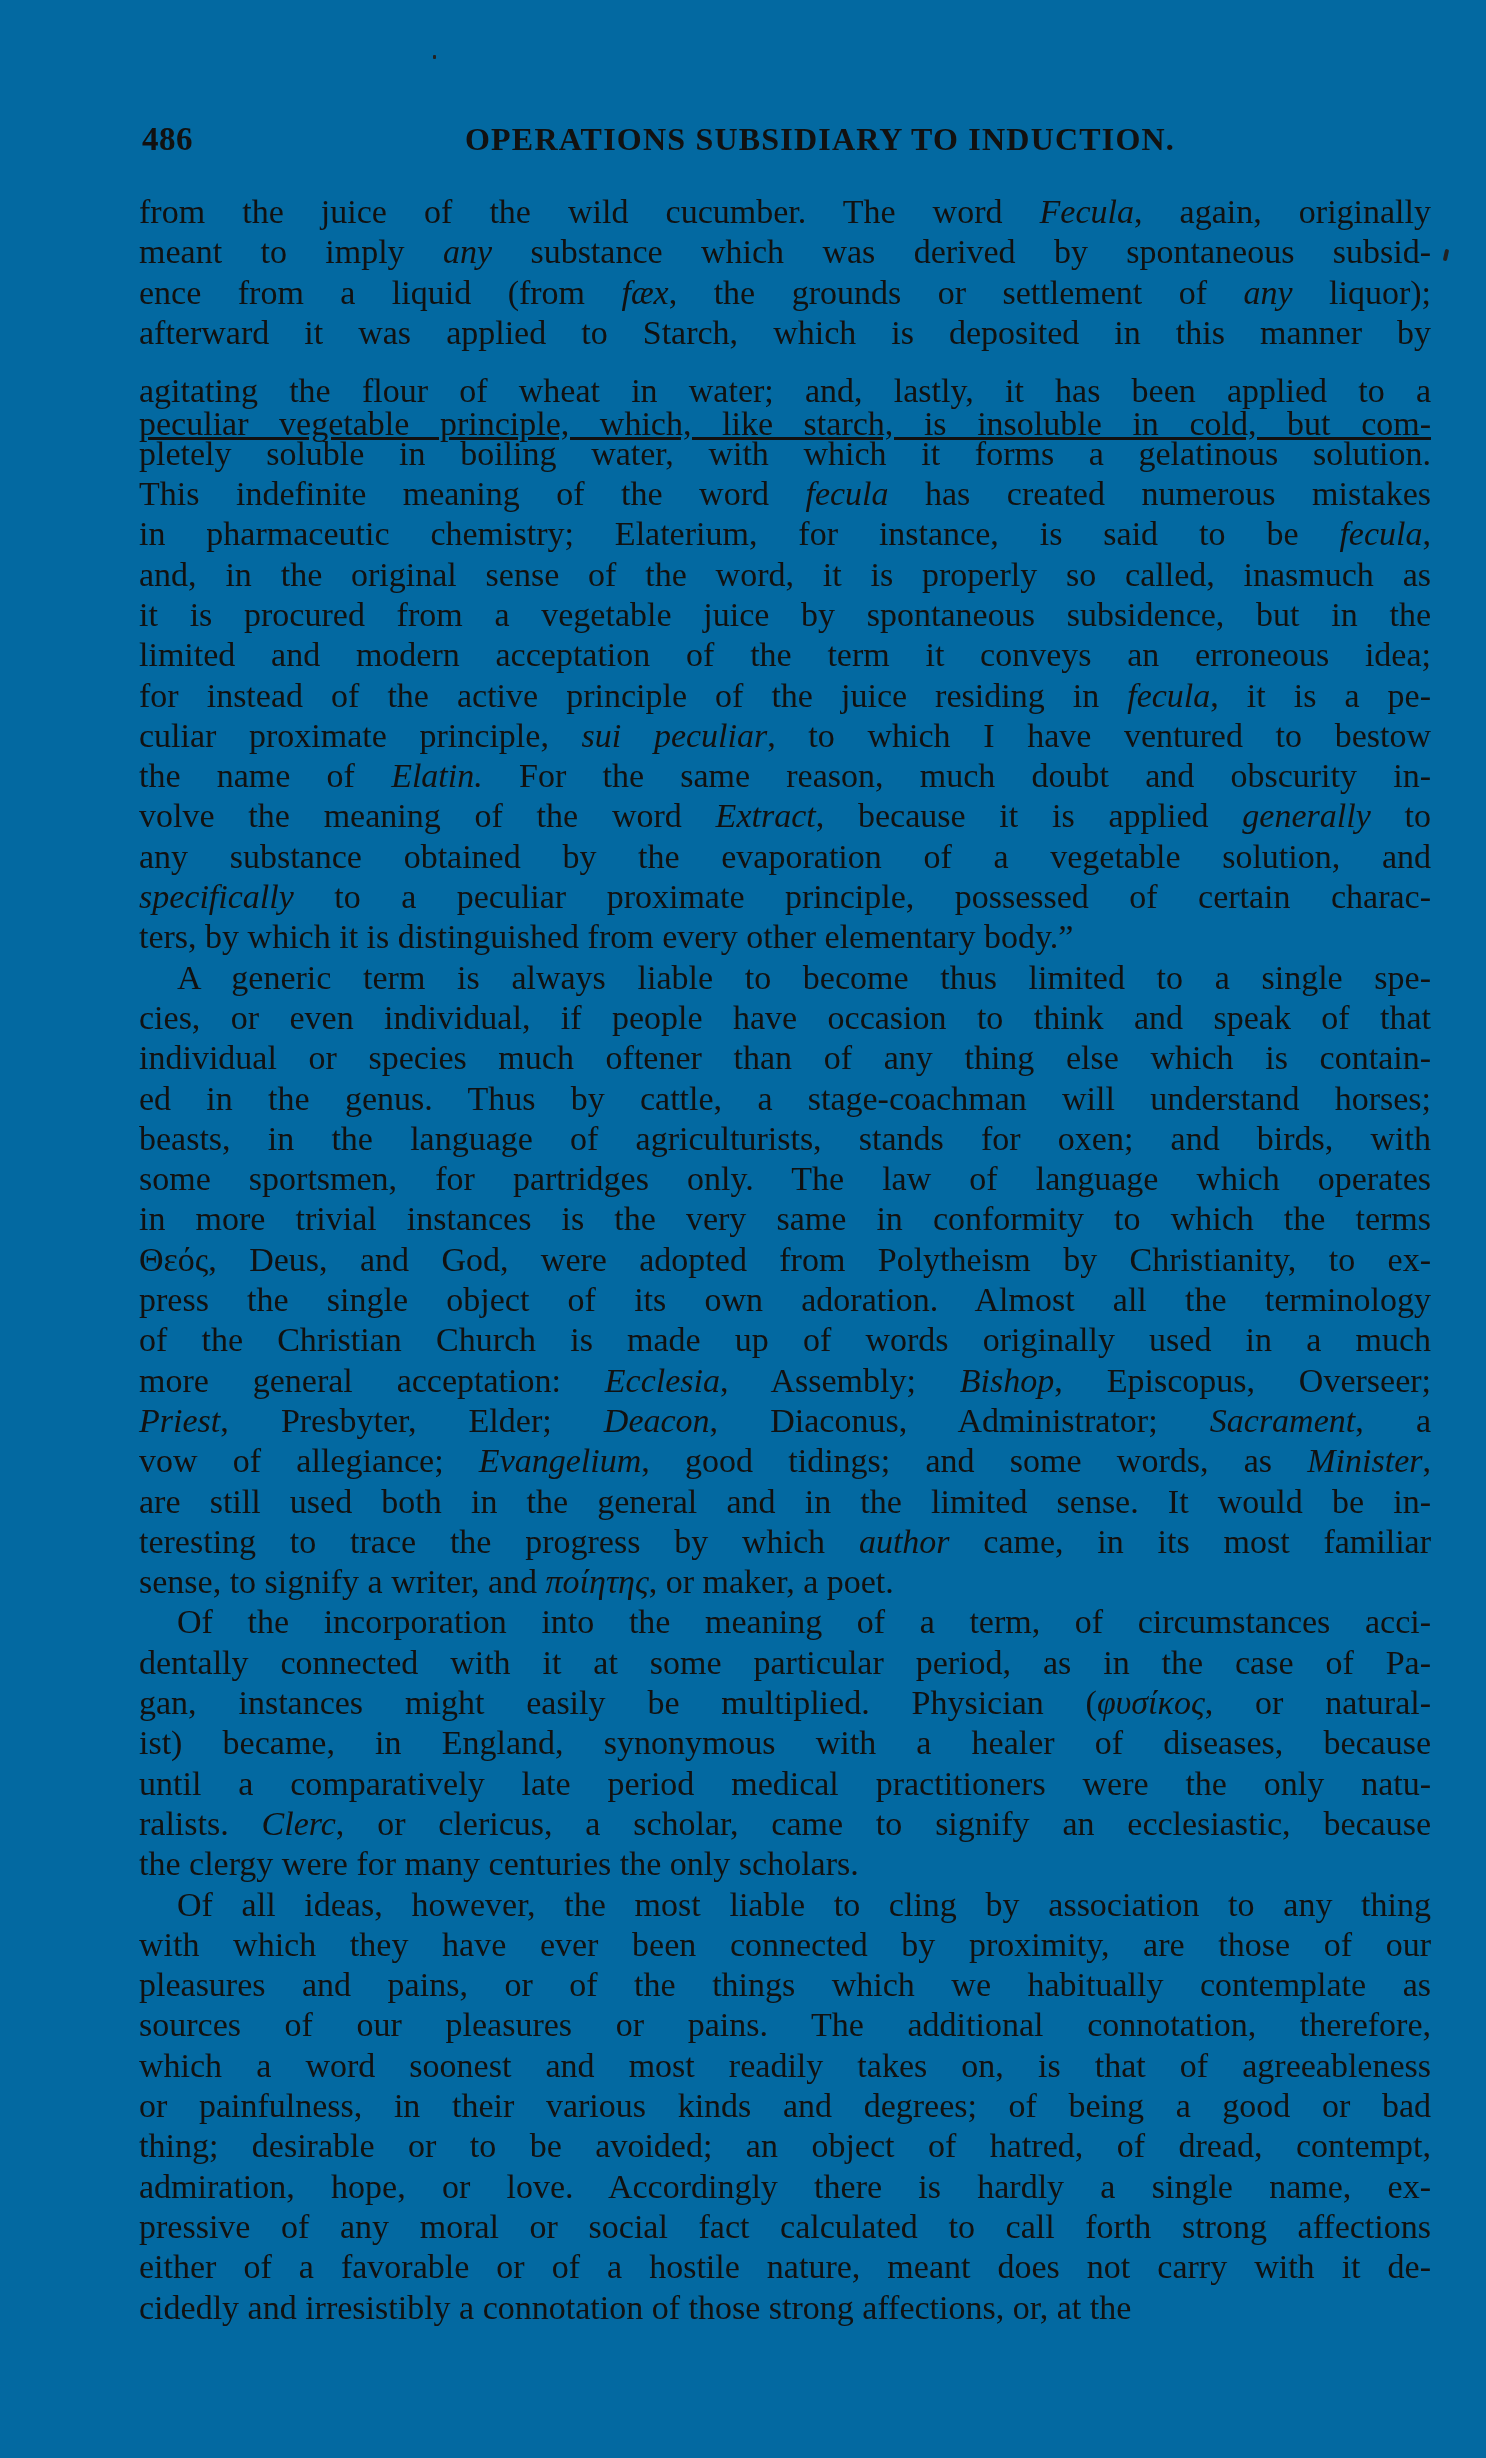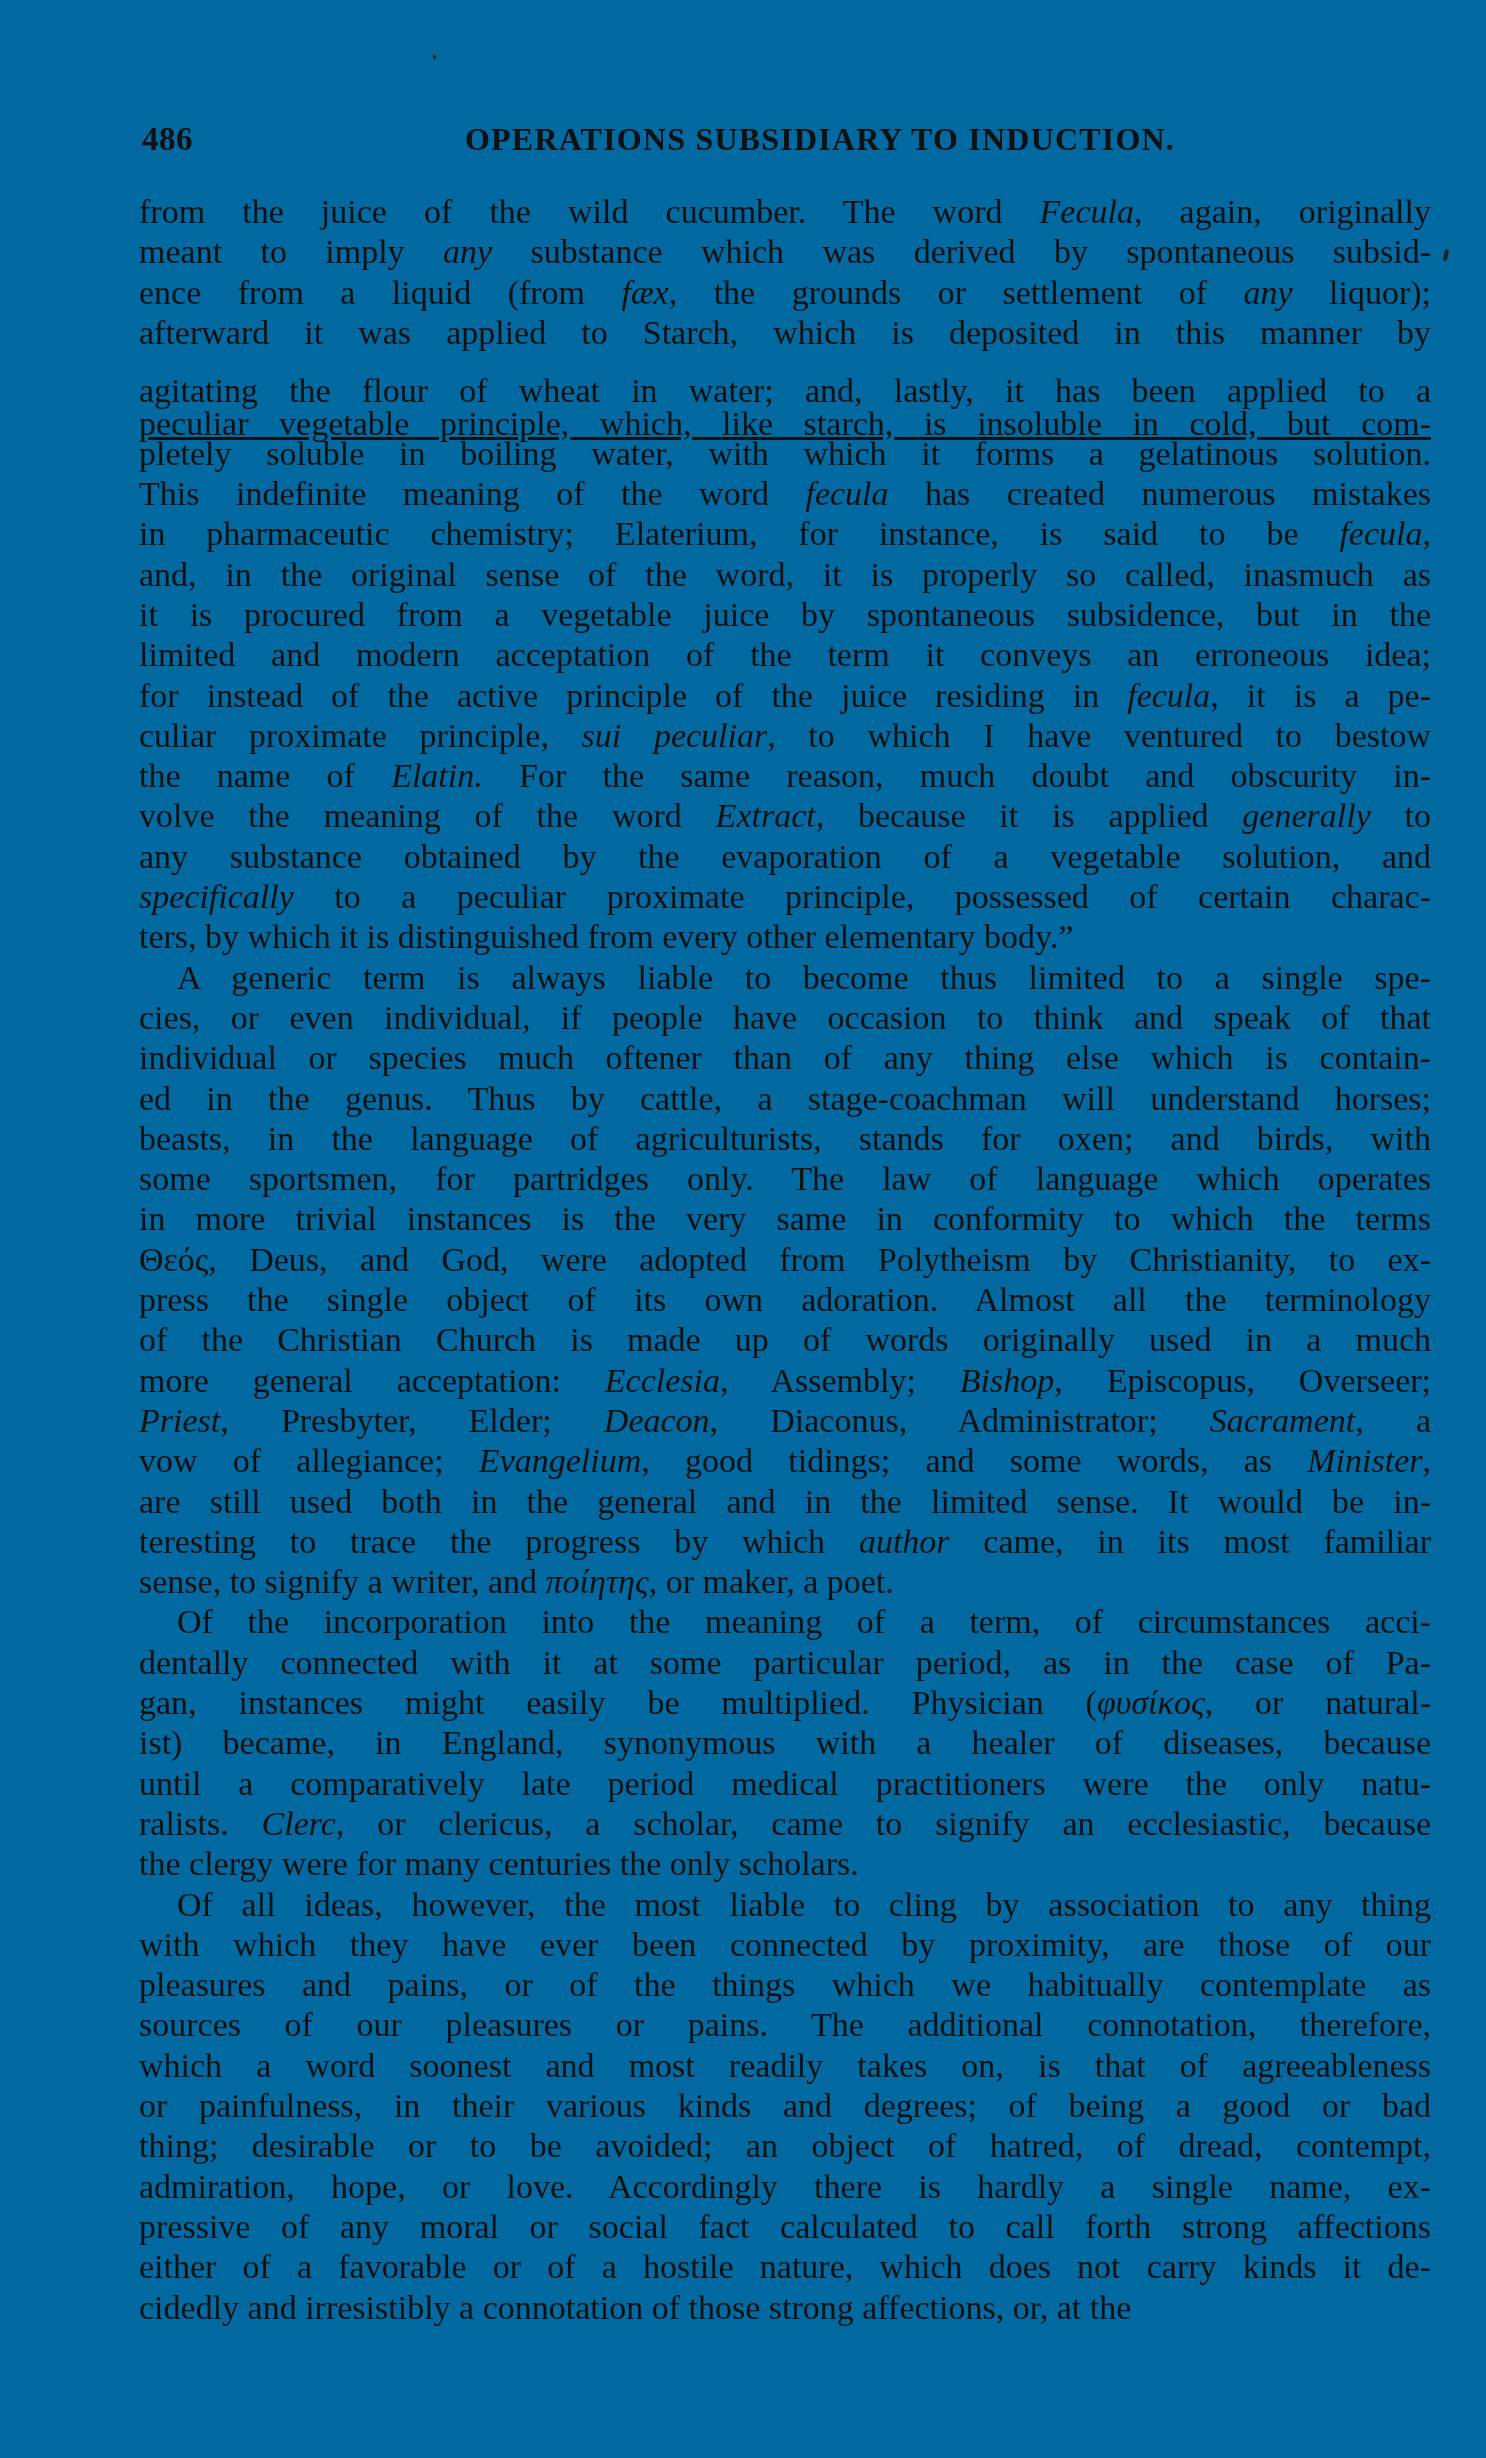--- a/index.html
+++ b/index.html
@@ -79,20 +79,20 @@
       <div>
         <div class="line indent" style="top: 1885px;"><span>Of all ideas, however, the most liable to cling by association to any thing</span></div>
         <div class="line" style="top: 1925px;"><span>with which they have ever been connected by proximity, are those of our</span></div>
         <div class="line" style="top: 1965px;"><span>pleasures and pains, or of the things which we habitually contemplate as</span></div>
         <div class="line" style="top: 2005px;"><span>sources of our pleasures or pains.  The additional connotation, therefore,</span></div>
         <div class="line" style="top: 2046px;"><span>which a word soonest and most readily takes on, is that of agreeableness</span></div>
         <div class="line" style="top: 2086px;"><span>or painfulness, in their various kinds and degrees; of being a good or bad</span></div>
         <div class="line" style="top: 2126px;"><span>thing; desirable or to be avoided; an object of hatred, of dread, contempt,</span></div>
         <div class="line" style="top: 2167px;"><span>admiration, hope, or love.  Accordingly there is hardly a single name, ex-</span></div>
         <div class="line" style="top: 2207px;"><span>pressive of any moral or social fact calculated to call forth strong affections</span></div>
-        <div class="line" style="top: 2247px;"><span>either of a favorable or of a hostile nature, which does not carry kinds it de-</span></div>
+        <div class="line" style="top: 2247px;"><span>either of a favorable or of a hostile nature, meant does not carry with it de-</span></div>
         <div class="line last" style="top: 2288px;"><span>cidedly and irresistibly a connotation of those strong affections, or, at the</span></div>
       </div>
     </div>
 
   <div class="stray-mark"></div>
 </div>
 
 
 </body></html>

